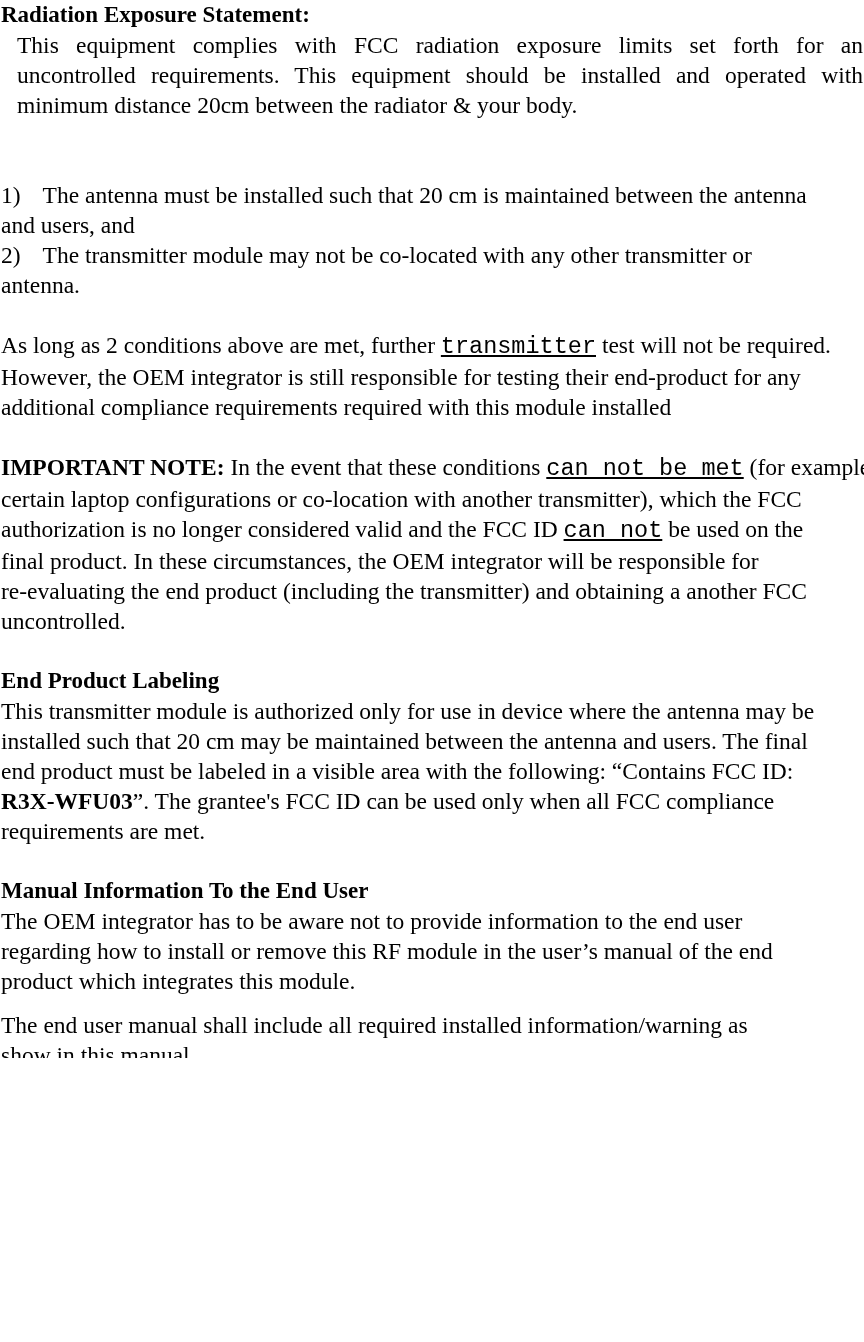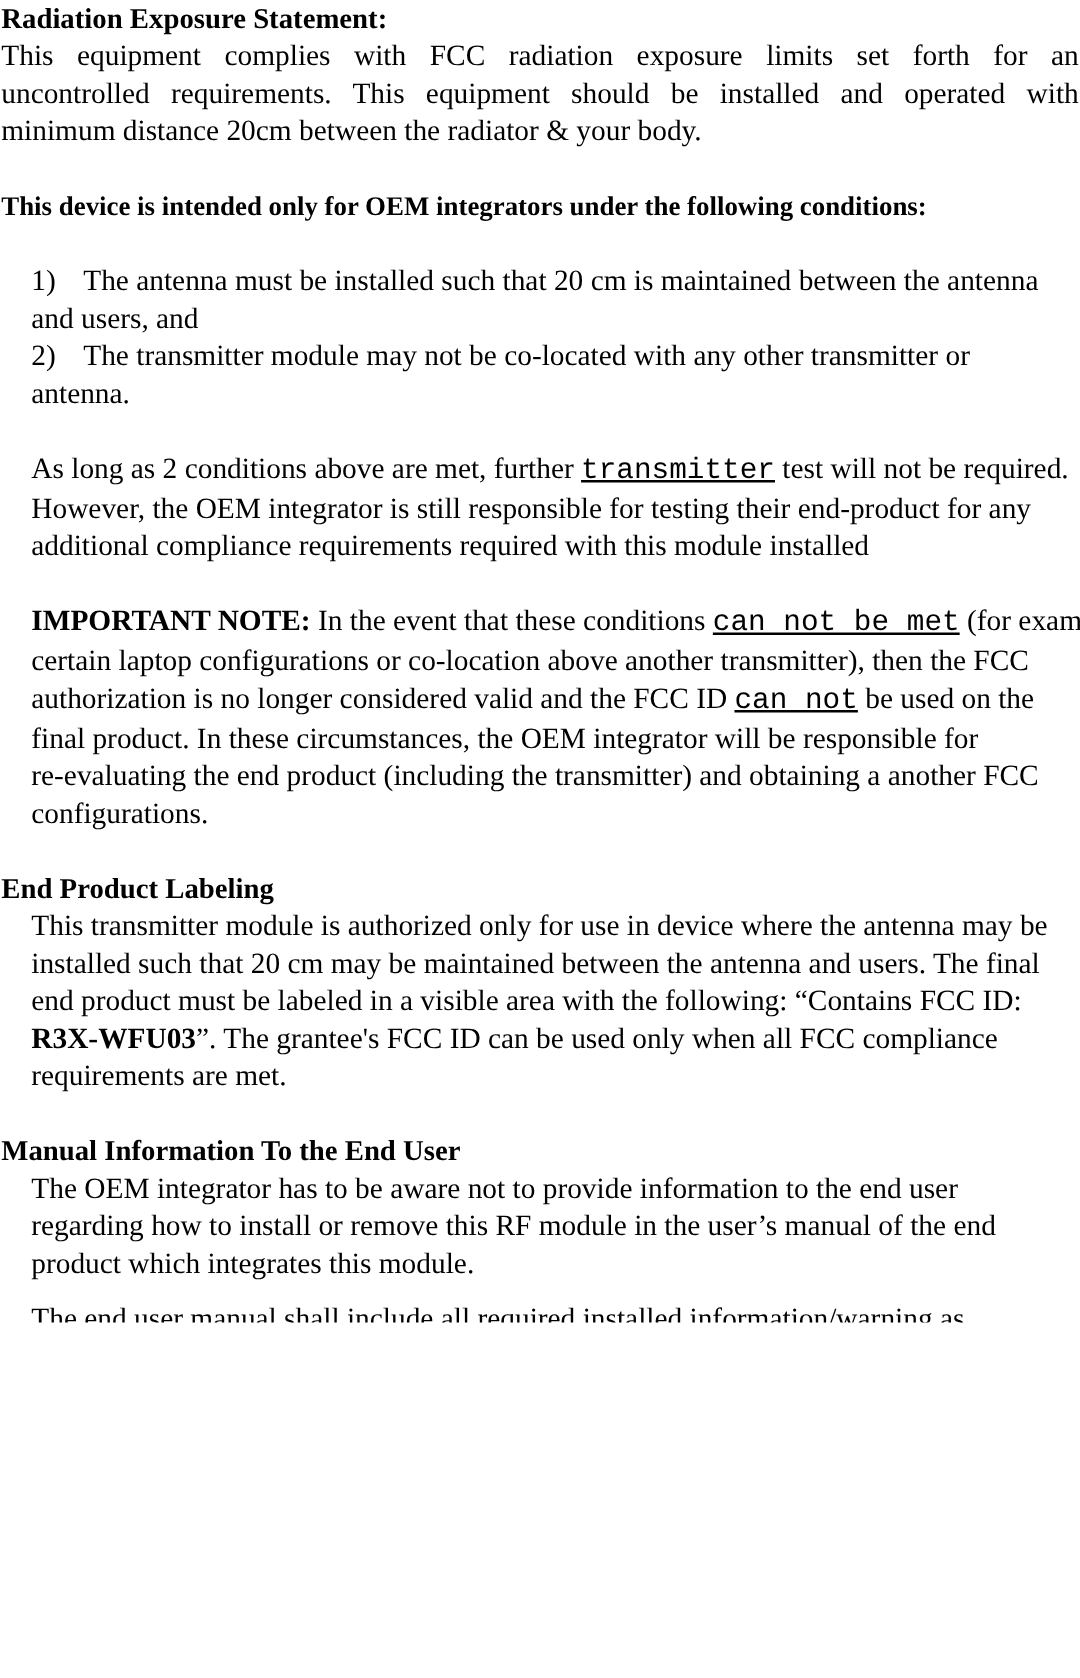--- a/index.html
+++ b/index.html
@@ -37,28 +37,28 @@
     font-weight: bold;
     line-height: 30px;
     margin: 0;
     white-space: nowrap;
   }
   .para {
     font-size: 23.5px;
     line-height: 30px;
     margin: 0;
     text-align: left;
-    padding-left: 24px;
   }
   .para-justify {
     font-size: 23.5px;
     line-height: 30px;
     margin: 0;
     text-align: justify;
     text-align-last: left;
+    padding-left: 16px;
   }
 
   
   .ln {
     display: block;
     white-space: nowrap;
   }
   .ln-j {
     display: block;
     text-align: justify;
@@ -88,21 +88,20 @@
 
     <div class="para-justify">
       <span class="ln-j">This equipment complies with FCC radiation exposure limits set forth for an</span>
       <span class="ln-j">uncontrolled requirements. This equipment should be installed and operated with</span>
       <span class="ln">minimum distance 20cm between the radiator &amp; your body.</span>
     </div>
   </div>
 
   <div class="spacer-30"></div>
 
-  <div class="h-bold-sm">This device is intended only for OEM integrators under the following conditions:</div>
 
   <div class="spacer-30"></div>
 
   <div class="para">
     <span class="ln"><span>1)</span><span class="indent-gap"></span><span>The antenna must be installed such that 20 cm is maintained between the antenna</span></span>
     <span class="ln">and users, and</span>
   </div>
 
   <div class="para">
     <span class="ln"><span>2)</span><span class="indent-gap"></span><span>The transmitter module may not be co-located with any other transmitter or</span></span>
@@ -115,27 +114,27 @@
     <span class="ln"><span>As long as 2 conditions above are met, further </span><u class="ul">transmitter</u><span> test will not be required.</span></span>
     <span class="ln">However, the OEM integrator is still responsible for testing their end-product for any</span>
     <span class="ln">additional compliance requirements required with this module installed</span>
   </div>
 
   <div class="spacer-30"></div>
 
   <div class="para">
     <span class="ln"><b>IMPORTANT NOTE:</b><span> In the event that these conditions </span><u class="ul">can not be met</u><span> (for example</span></span>
 
-    <span class="ln">certain laptop configurations or co-location above another transmitter), then the FCC</span>
+    <span class="ln">certain laptop configurations or co-location with another transmitter), which the FCC</span>
 
     <span class="ln"><span>authorization is no longer considered valid and the FCC ID </span><u class="ul">can not</u><span> be used on the</span></span>
 
     <span class="ln">final product. In these circumstances, the OEM integrator will be responsible for</span>
     <span class="ln">re-evaluating the end product (including the transmitter) and obtaining a another FCC</span>
-    <span class="ln">configurations.</span>
+    <span class="ln">uncontrolled.</span>
   </div>
 
   <div class="spacer-30"></div>
 
   <div class="h-bold">End Product Labeling</div>
 
   <div class="para">
     <span class="ln">This transmitter module is authorized only for use in device where the antenna may be</span>
     <span class="ln">installed such that 20 cm may be maintained between the antenna and users. The final</span>
     <span class="ln">end product must be labeled in a visible area with the following: “Contains FCC ID:</span>

